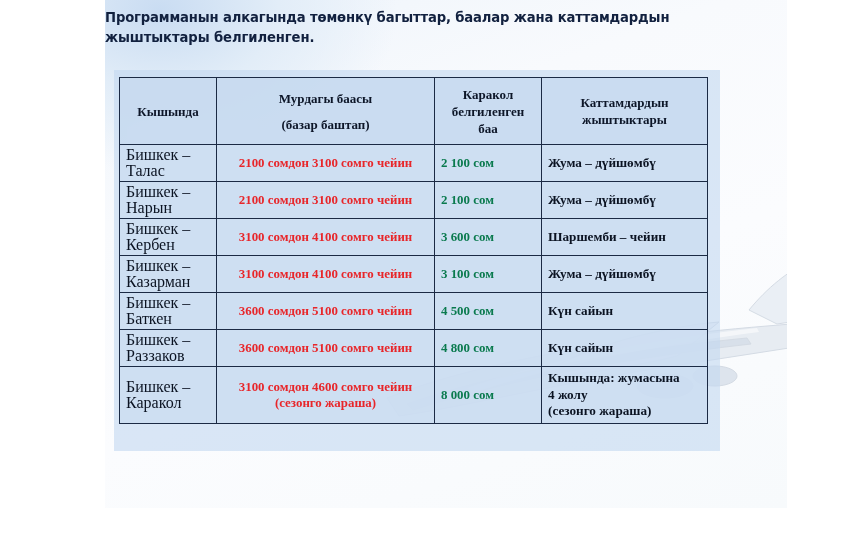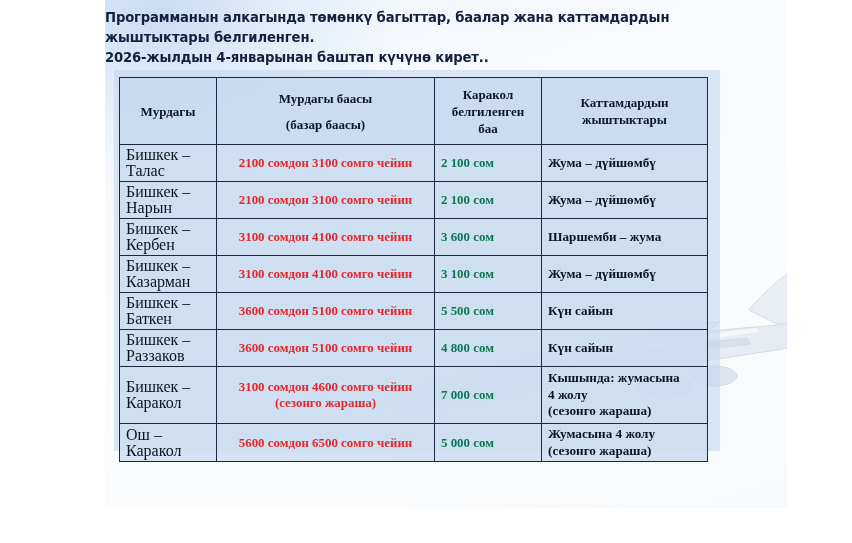--- a/index.html
+++ b/index.html
@@ -151,39 +151,38 @@
       </g>
       <g fill="#ffffff" opacity=".55">
         <path d="M120 140 C 200 112, 300 92, 410 80 L 412 84 C 304 98, 206 118, 126 145 Z"></path>
       </g>
     </svg>
   </div>
 
   <div class="title">
     <div class="l1">Программанын алкагында төмөнкү багыттар,  баалар жана каттамдардын</div>
     <div class="l2">жыштыктары белгиленген.</div>
-    <div class="l3">2026-жылдын 4-январынан баштап күчүнө кирет..</div>
   </div>
 
   <div class="tablepanel"></div>
 
   <table class="rates">
     <colgroup>
       <col class="c-route">
         <col class="c-old">
         <col class="c-new">
         <col class="c-freq">
     </colgroup>
     <thead>
       <tr>
-        <th>Мурдагы</th>
+        <th>Кышында</th>
         <th>
           <div>Мурдагы баасы</div>
           <div style="height:9px"></div>
-          <div>(базар баасы)</div>
+          <div>(базар баштап)</div>
         </th>
         <th class="nowrap">Каракол
 белгиленген
 баа</th>
         <th class="nowrap">Каттамдардын
 жыштыктары</th>
       </tr>
     </thead>
     <tbody>
         <tr class="r-short">
@@ -198,57 +197,49 @@
 Нарын</td>
           <td class="old nowrap">2100 сомдон 3100 сомго чейин</td>
           <td class="newp nowrap">2 100 сом</td>
           <td class="freq nowrap">Жума – дүйшөмбү</td>
         </tr>
         <tr class="r-short">
           <td class="route nowrap">Бишкек –
 Кербен</td>
           <td class="old nowrap">3100 сомдон 4100 сомго чейин</td>
           <td class="newp nowrap">3 600 сом</td>
-          <td class="freq nowrap">Шаршемби – жума</td>
+          <td class="freq nowrap">Шаршемби – чейин</td>
         </tr>
         <tr class="r-short">
           <td class="route nowrap">Бишкек –
 Казарман</td>
           <td class="old nowrap">3100 сомдон 4100 сомго чейин</td>
           <td class="newp nowrap">3 100 сом</td>
           <td class="freq nowrap">Жума – дүйшөмбү</td>
         </tr>
         <tr class="r-short">
           <td class="route nowrap">Бишкек –
 Баткен</td>
           <td class="old nowrap">3600 сомдон 5100 сомго чейин</td>
-          <td class="newp nowrap">5 500 сом</td>
+          <td class="newp nowrap">4 500 сом</td>
           <td class="freq nowrap">Күн сайын</td>
         </tr>
         <tr class="r-short">
           <td class="route nowrap">Бишкек –
 Раззаков</td>
           <td class="old nowrap">3600 сомдон 5100 сомго чейин</td>
           <td class="newp nowrap">4 800 сом</td>
           <td class="freq nowrap">Күн сайын</td>
         </tr>
         <tr class="r-tall">
           <td class="route nowrap">Бишкек –
 Каракол</td>
           <td class="old nowrap">3100 сомдон 4600 сомго чейин
 (сезонго жараша)</td>
-          <td class="newp nowrap">7 000 сом</td>
+          <td class="newp nowrap">8 000 сом</td>
           <td class="freq nowrap">Кышында: жумасына
 4 жолу
 (сезонго жараша)</td>
         </tr>
-        <tr class="r-short">
-          <td class="route nowrap">Ош –
-Каракол</td>
-          <td class="old nowrap">5600 сомдон 6500 сомго чейин</td>
-          <td class="newp nowrap">5 000 сом</td>
-          <td class="freq nowrap">Жумасына 4 жолу
-(сезонго жараша)</td>
-        </tr>
       </tbody>
   </table>
 
 </div>
 
 </body></html>

